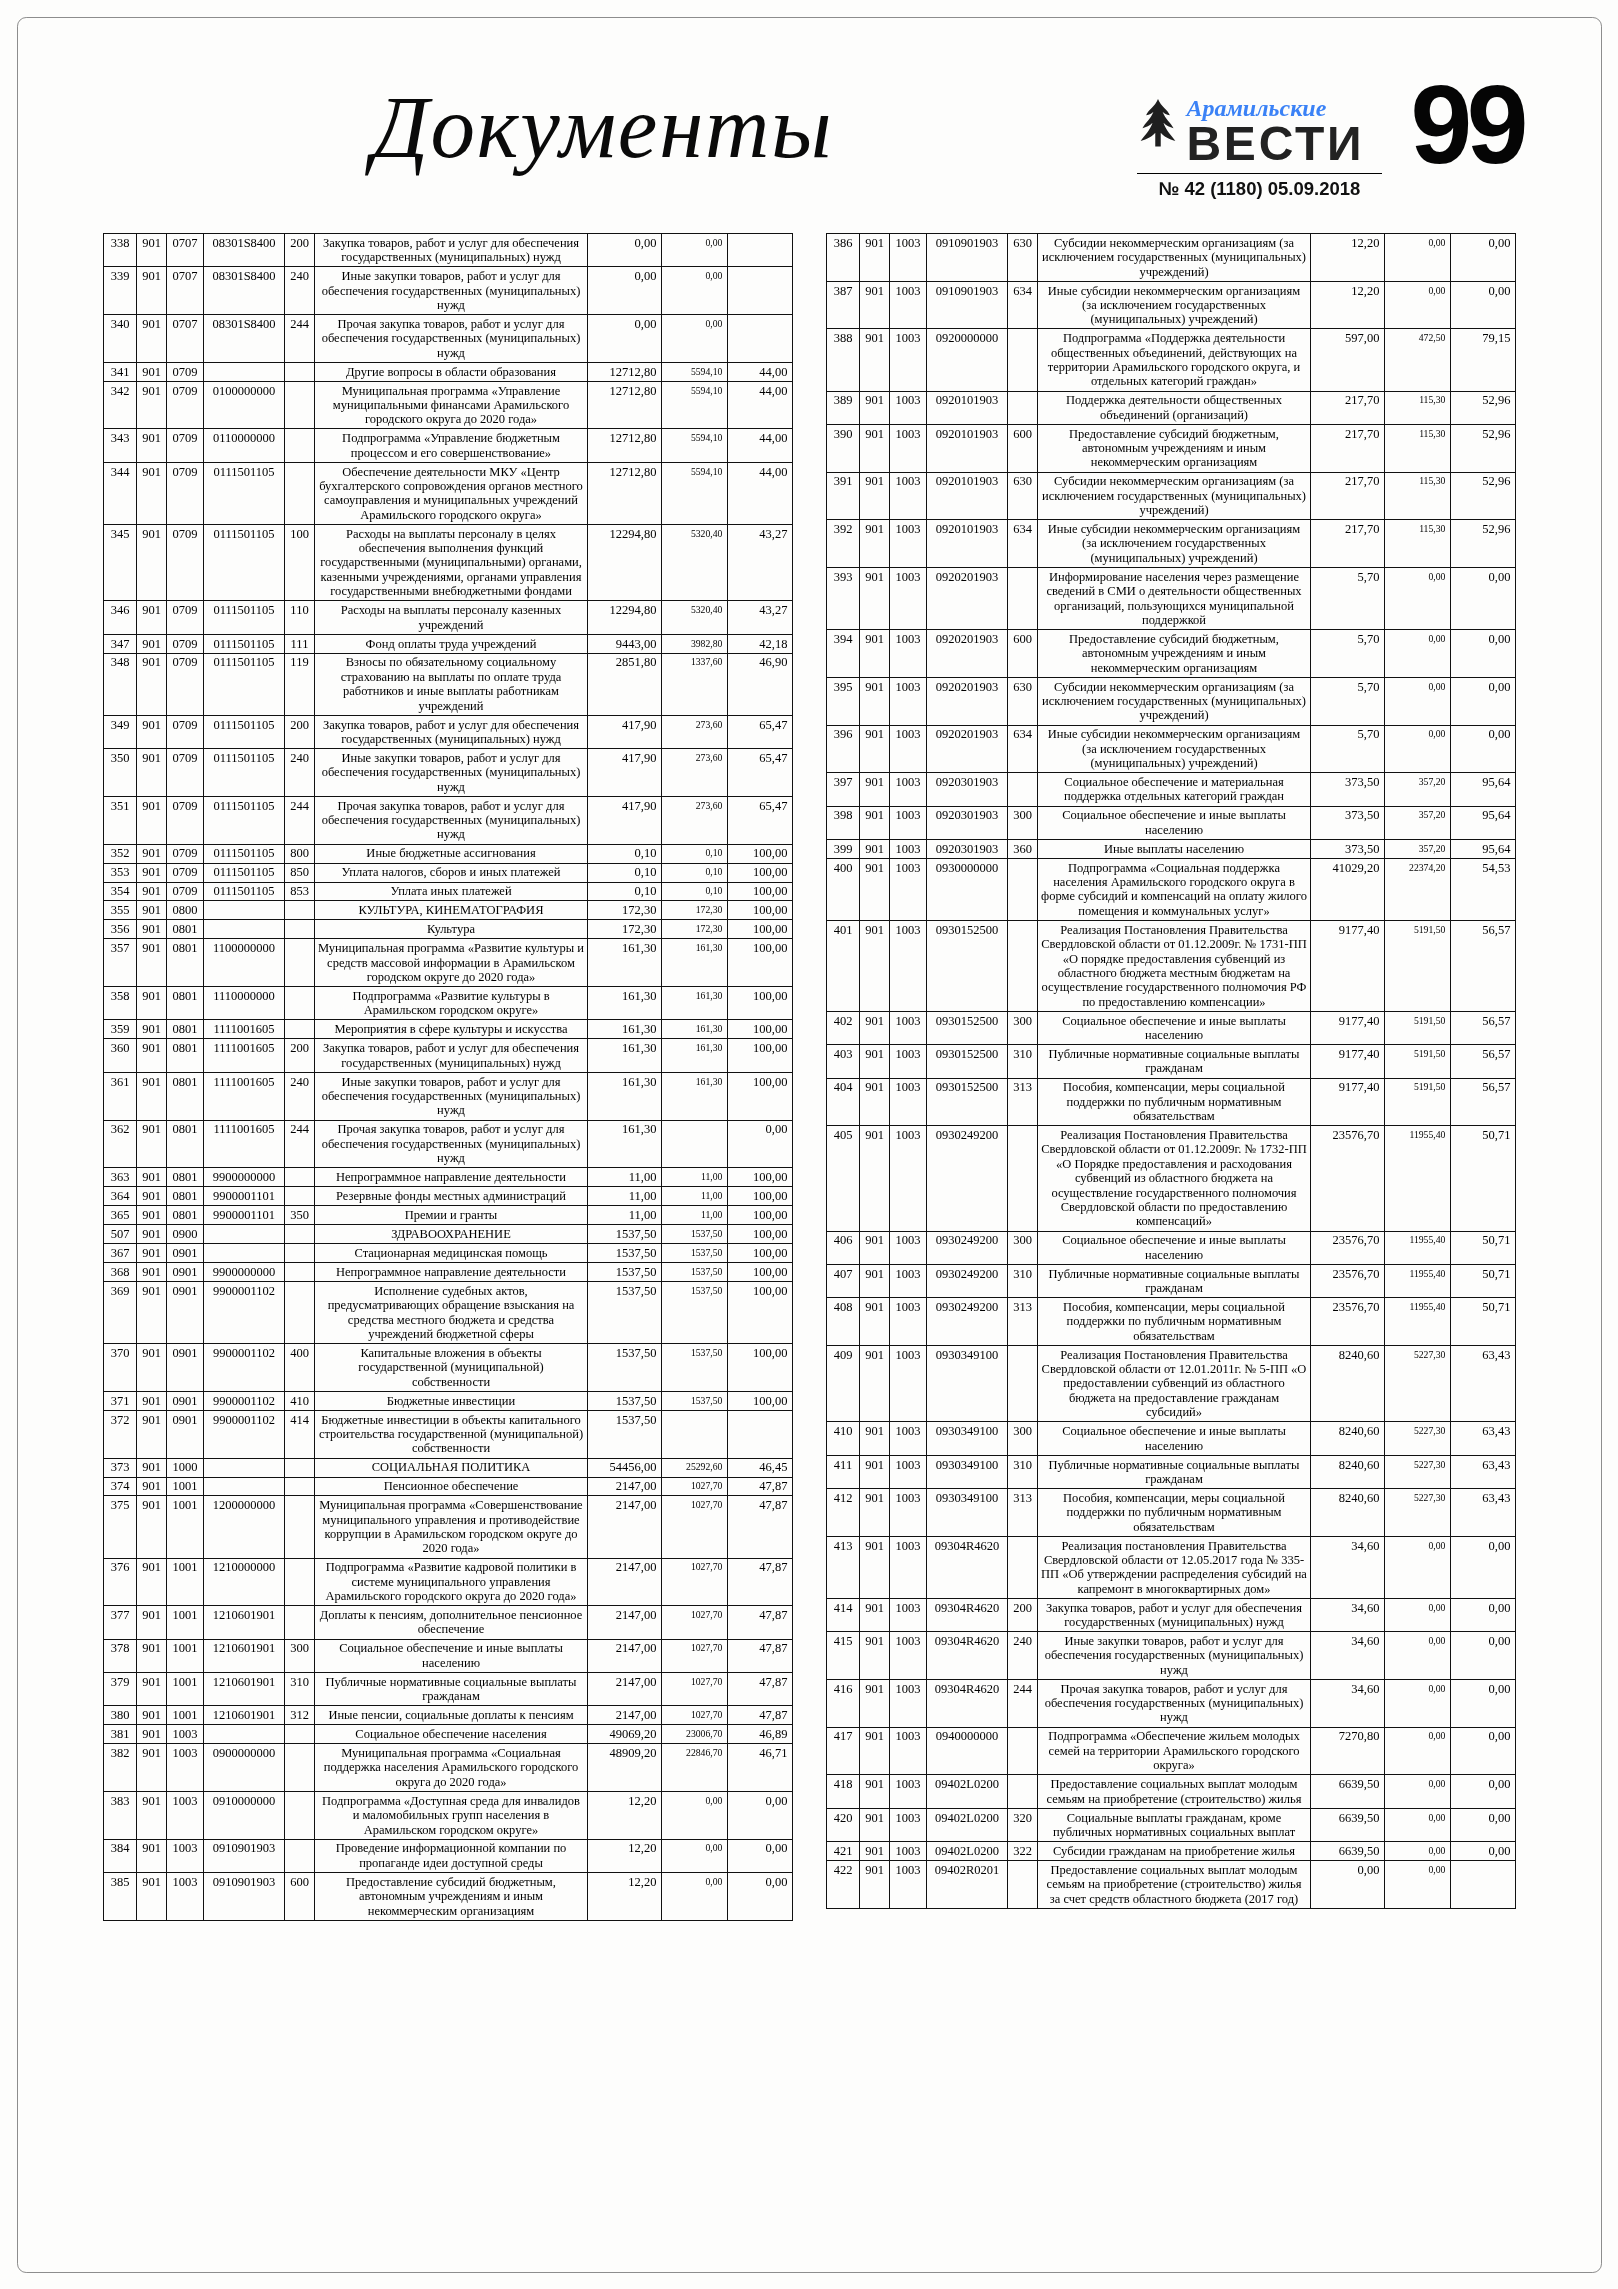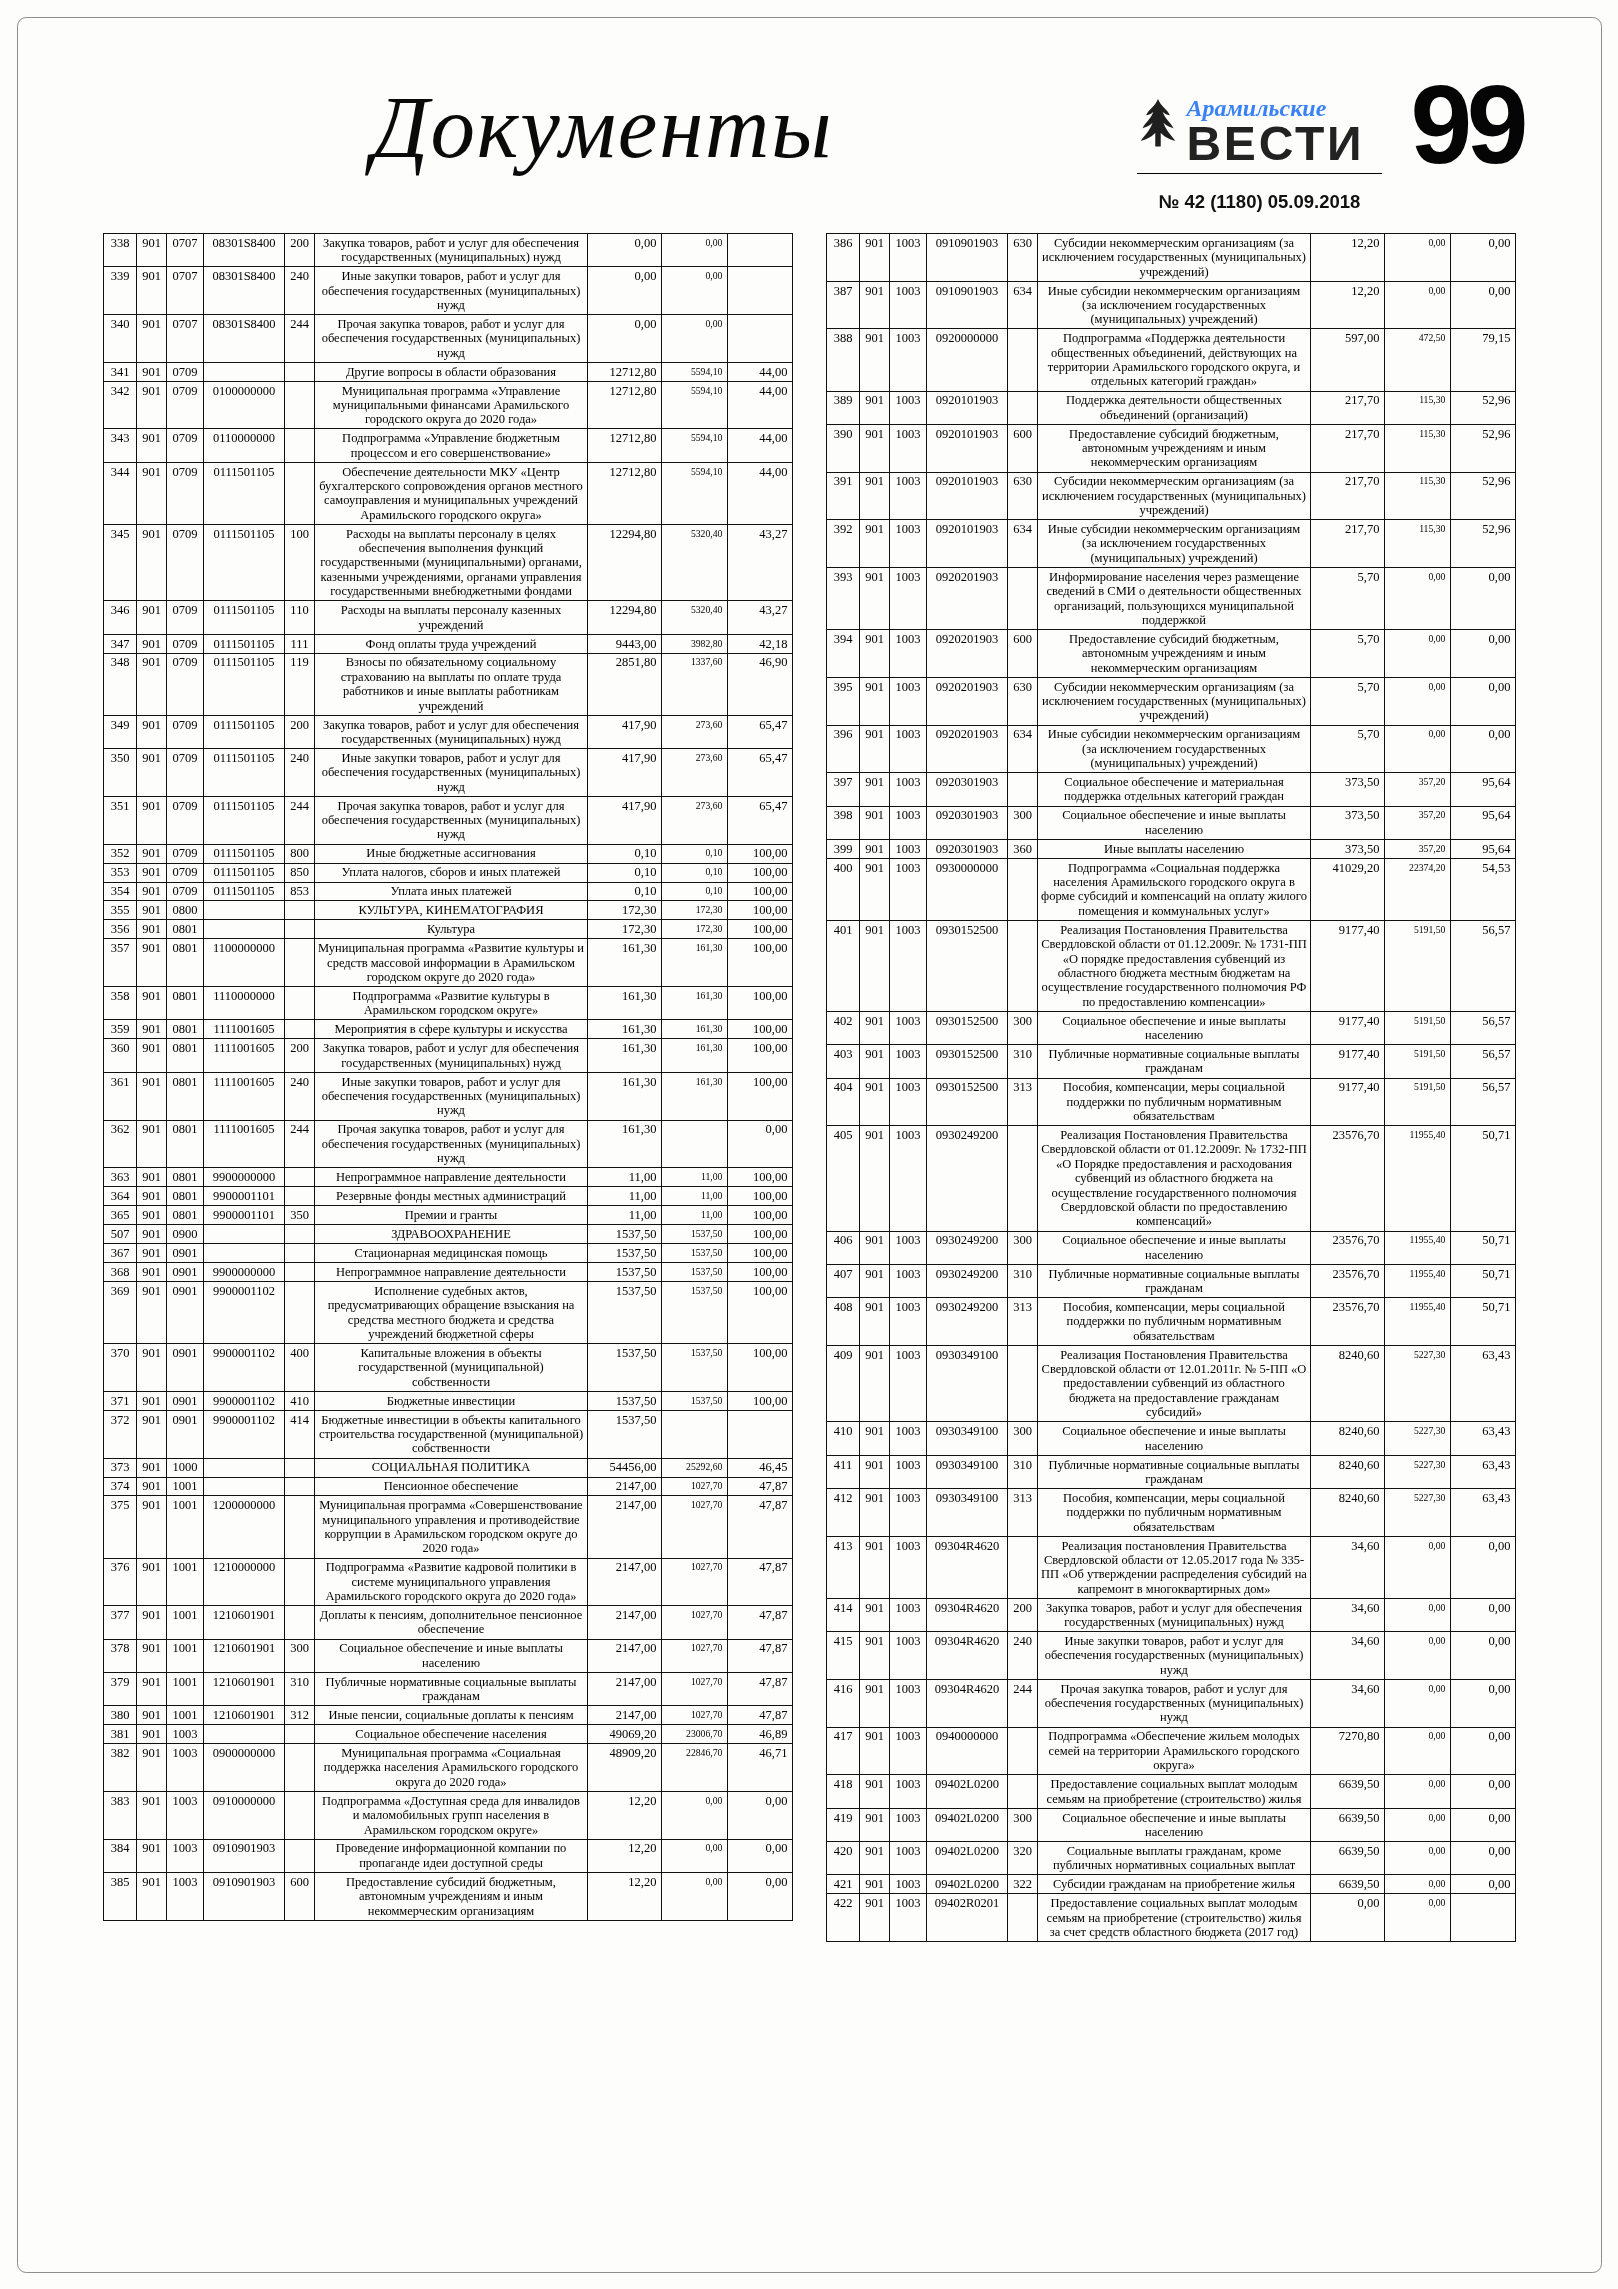--- a/index.html
+++ b/index.html
@@ -29,21 +29,21 @@
   .brand-texts { display:flex; flex-direction:column; }
   .brand-top {
     font-family:"Liberation Serif", serif; font-style:italic; font-weight:bold;
     font-size:24px; line-height:1; color:#3b82f6;
   }
   .brand-name {
     font-family:"Liberation Sans", sans-serif; font-weight:bold;
     font-size:48px; line-height:1.02; letter-spacing:2.8px; color:#222;
   }
   .issue {
-    margin-top:4.6px; border-top:1.8px solid #000; padding-top:17px;
+    margin-top:4.6px; border-top:1.8px solid #000; padding-top:4px;
     font-family:"Liberation Sans", sans-serif; font-weight:600;
     font-size:18.5px; text-align:center; color:#111;
   }
   .page-num {
     position:absolute; right:0; top:-20px;
     font-family:"Liberation Sans", sans-serif; font-weight:bold;
     font-size:111px; line-height:1; letter-spacing:-5.5px; color:#050505;
   }
   
   .columns {
@@ -1015,31 +1015,20 @@
             <td class="c">901</td>
             <td class="c">1003</td>
             <td class="c">09402L0200</td>
             <td class="c"></td>
             <td class="name">Предоставление социальных выплат молодым семьям на приобретение (строительство) жилья</td>
             <td class="v v1">6639,50</td>
             <td class="v v2">0,00</td>
             <td class="v v3">0,00</td>
           </tr>
           <tr>
-            <td class="c">419</td>
-            <td class="c">901</td>
-            <td class="c">1003</td>
-            <td class="c">09402L0200</td>
-            <td class="c">300</td>
-            <td class="name">Социальное обеспечение и иные выплаты населению</td>
-            <td class="v v1">6639,50</td>
-            <td class="v v2">0,00</td>
-            <td class="v v3">0,00</td>
-          </tr>
-          <tr>
             <td class="c">420</td>
             <td class="c">901</td>
             <td class="c">1003</td>
             <td class="c">09402L0200</td>
             <td class="c">320</td>
             <td class="name">Социальные выплаты гражданам, кроме публичных нормативных социальных выплат</td>
             <td class="v v1">6639,50</td>
             <td class="v v2">0,00</td>
             <td class="v v3">0,00</td>
           </tr>

